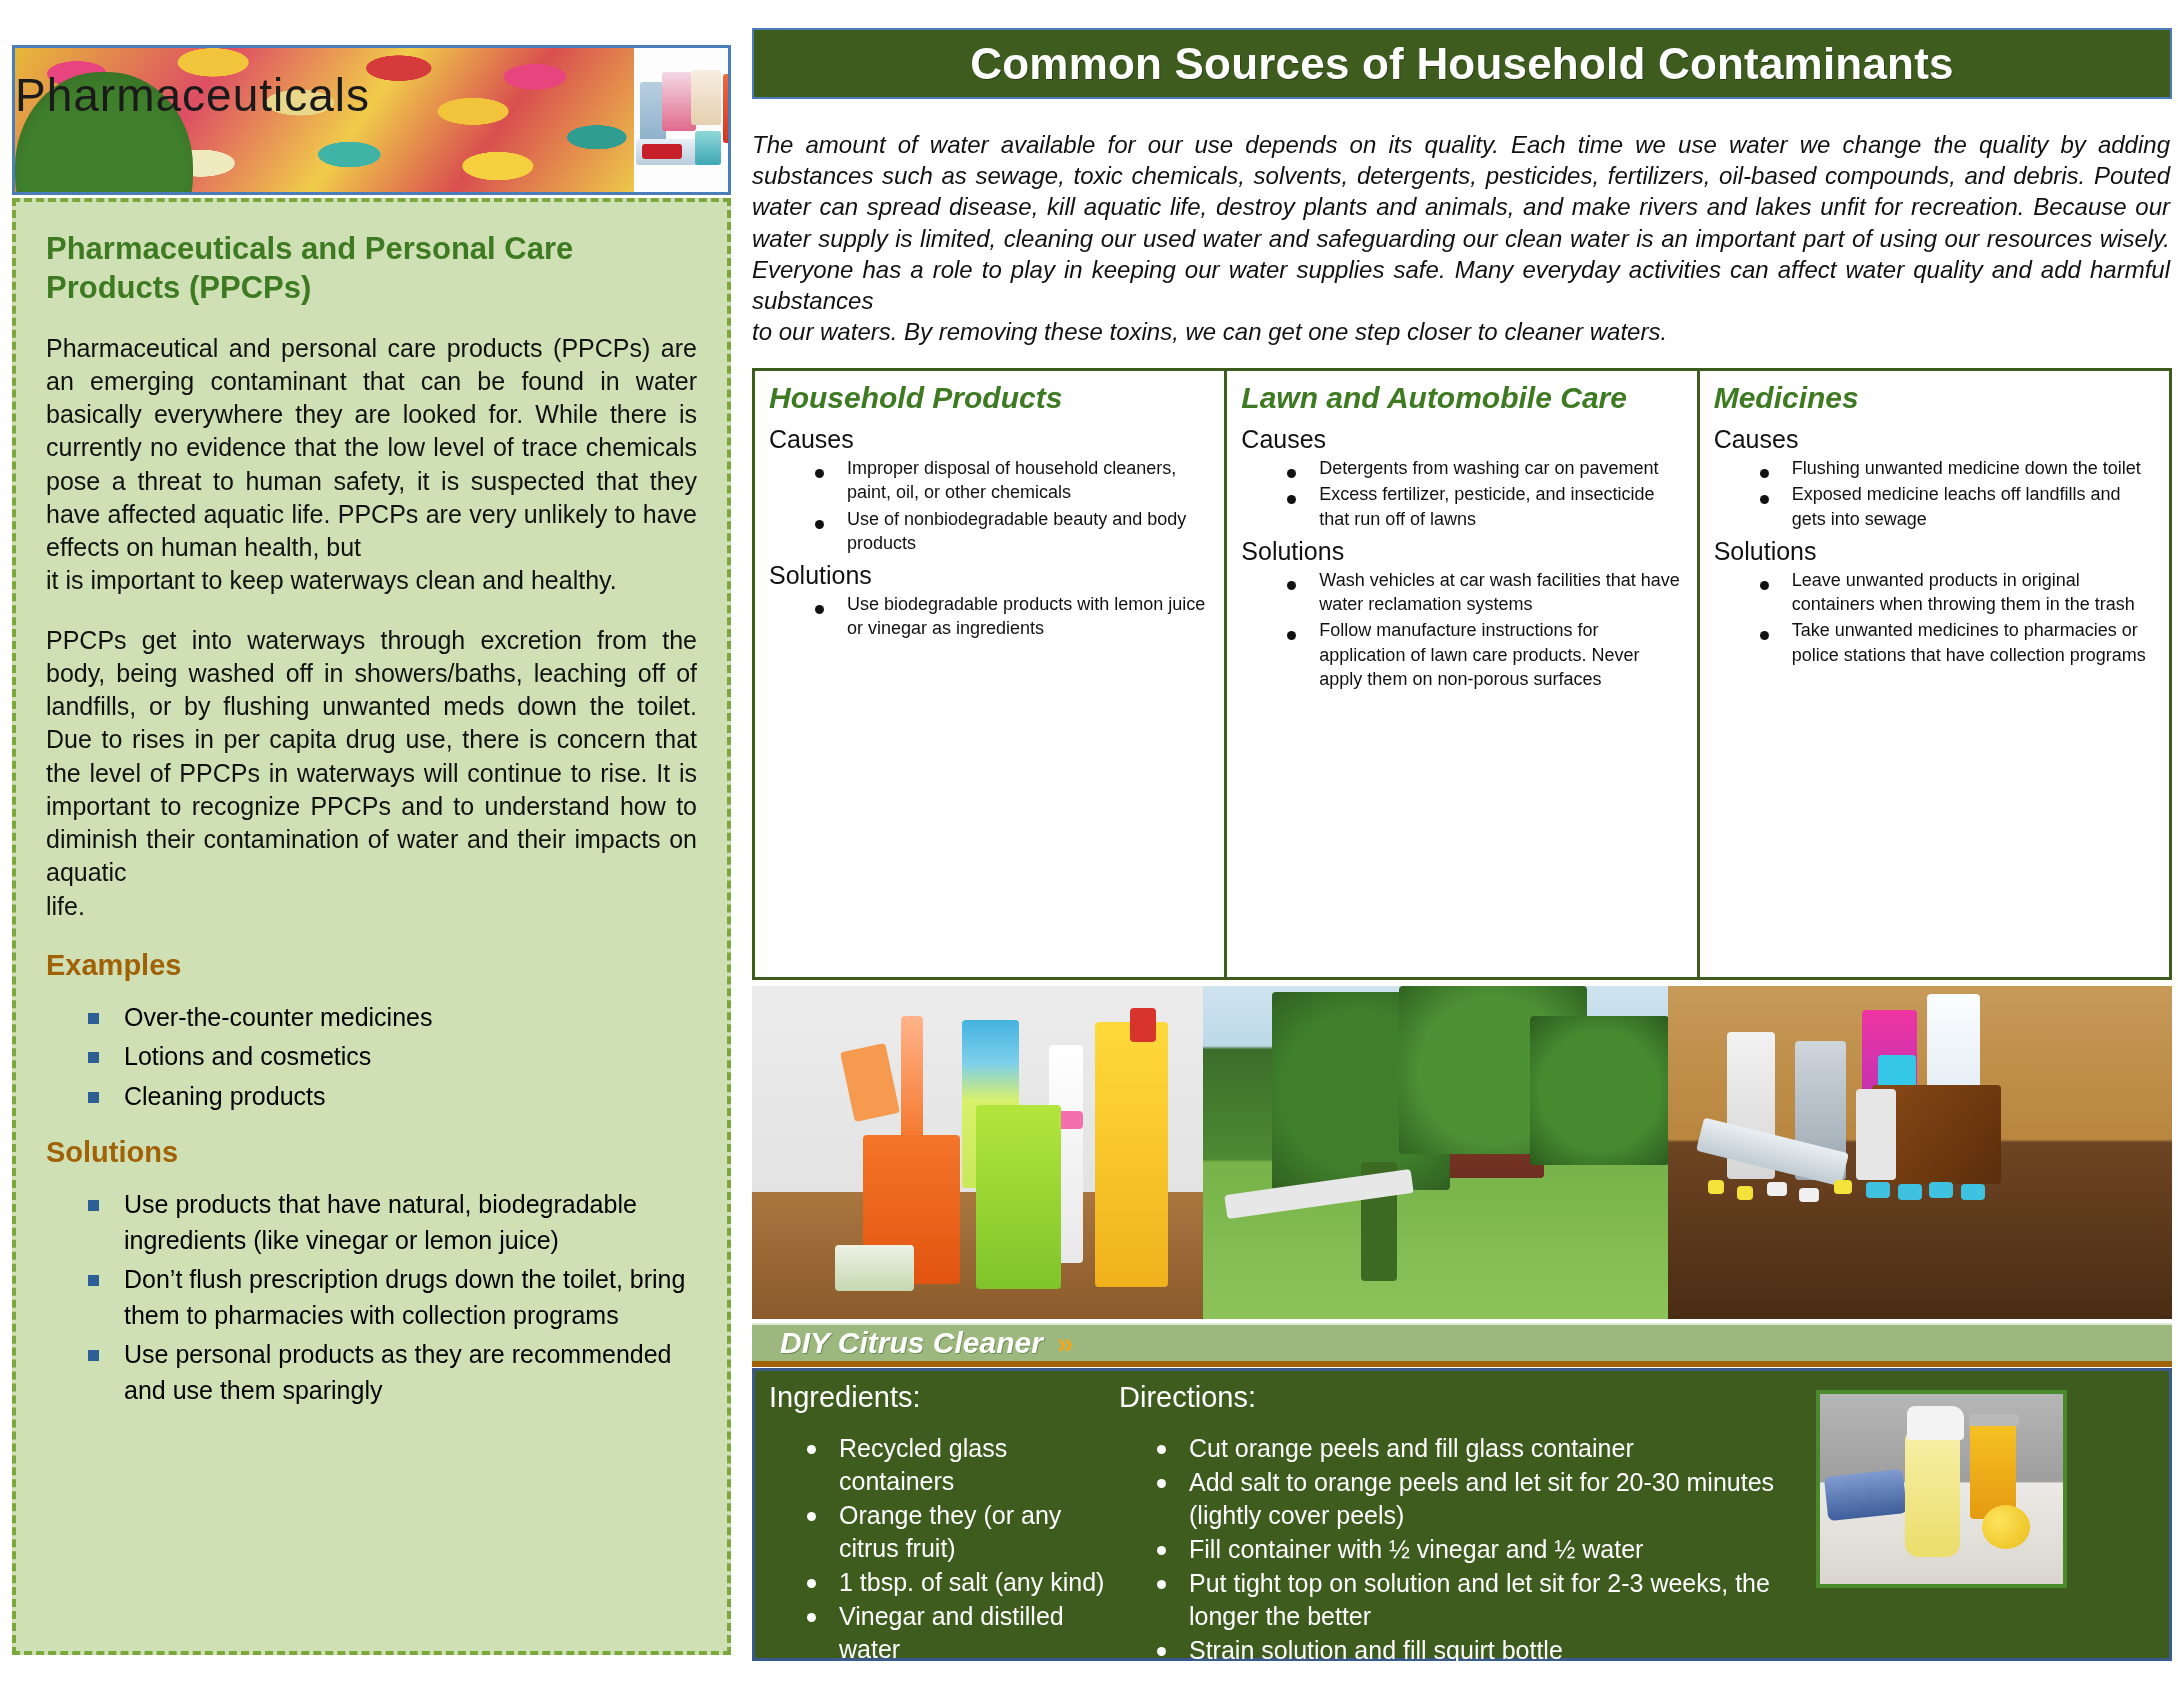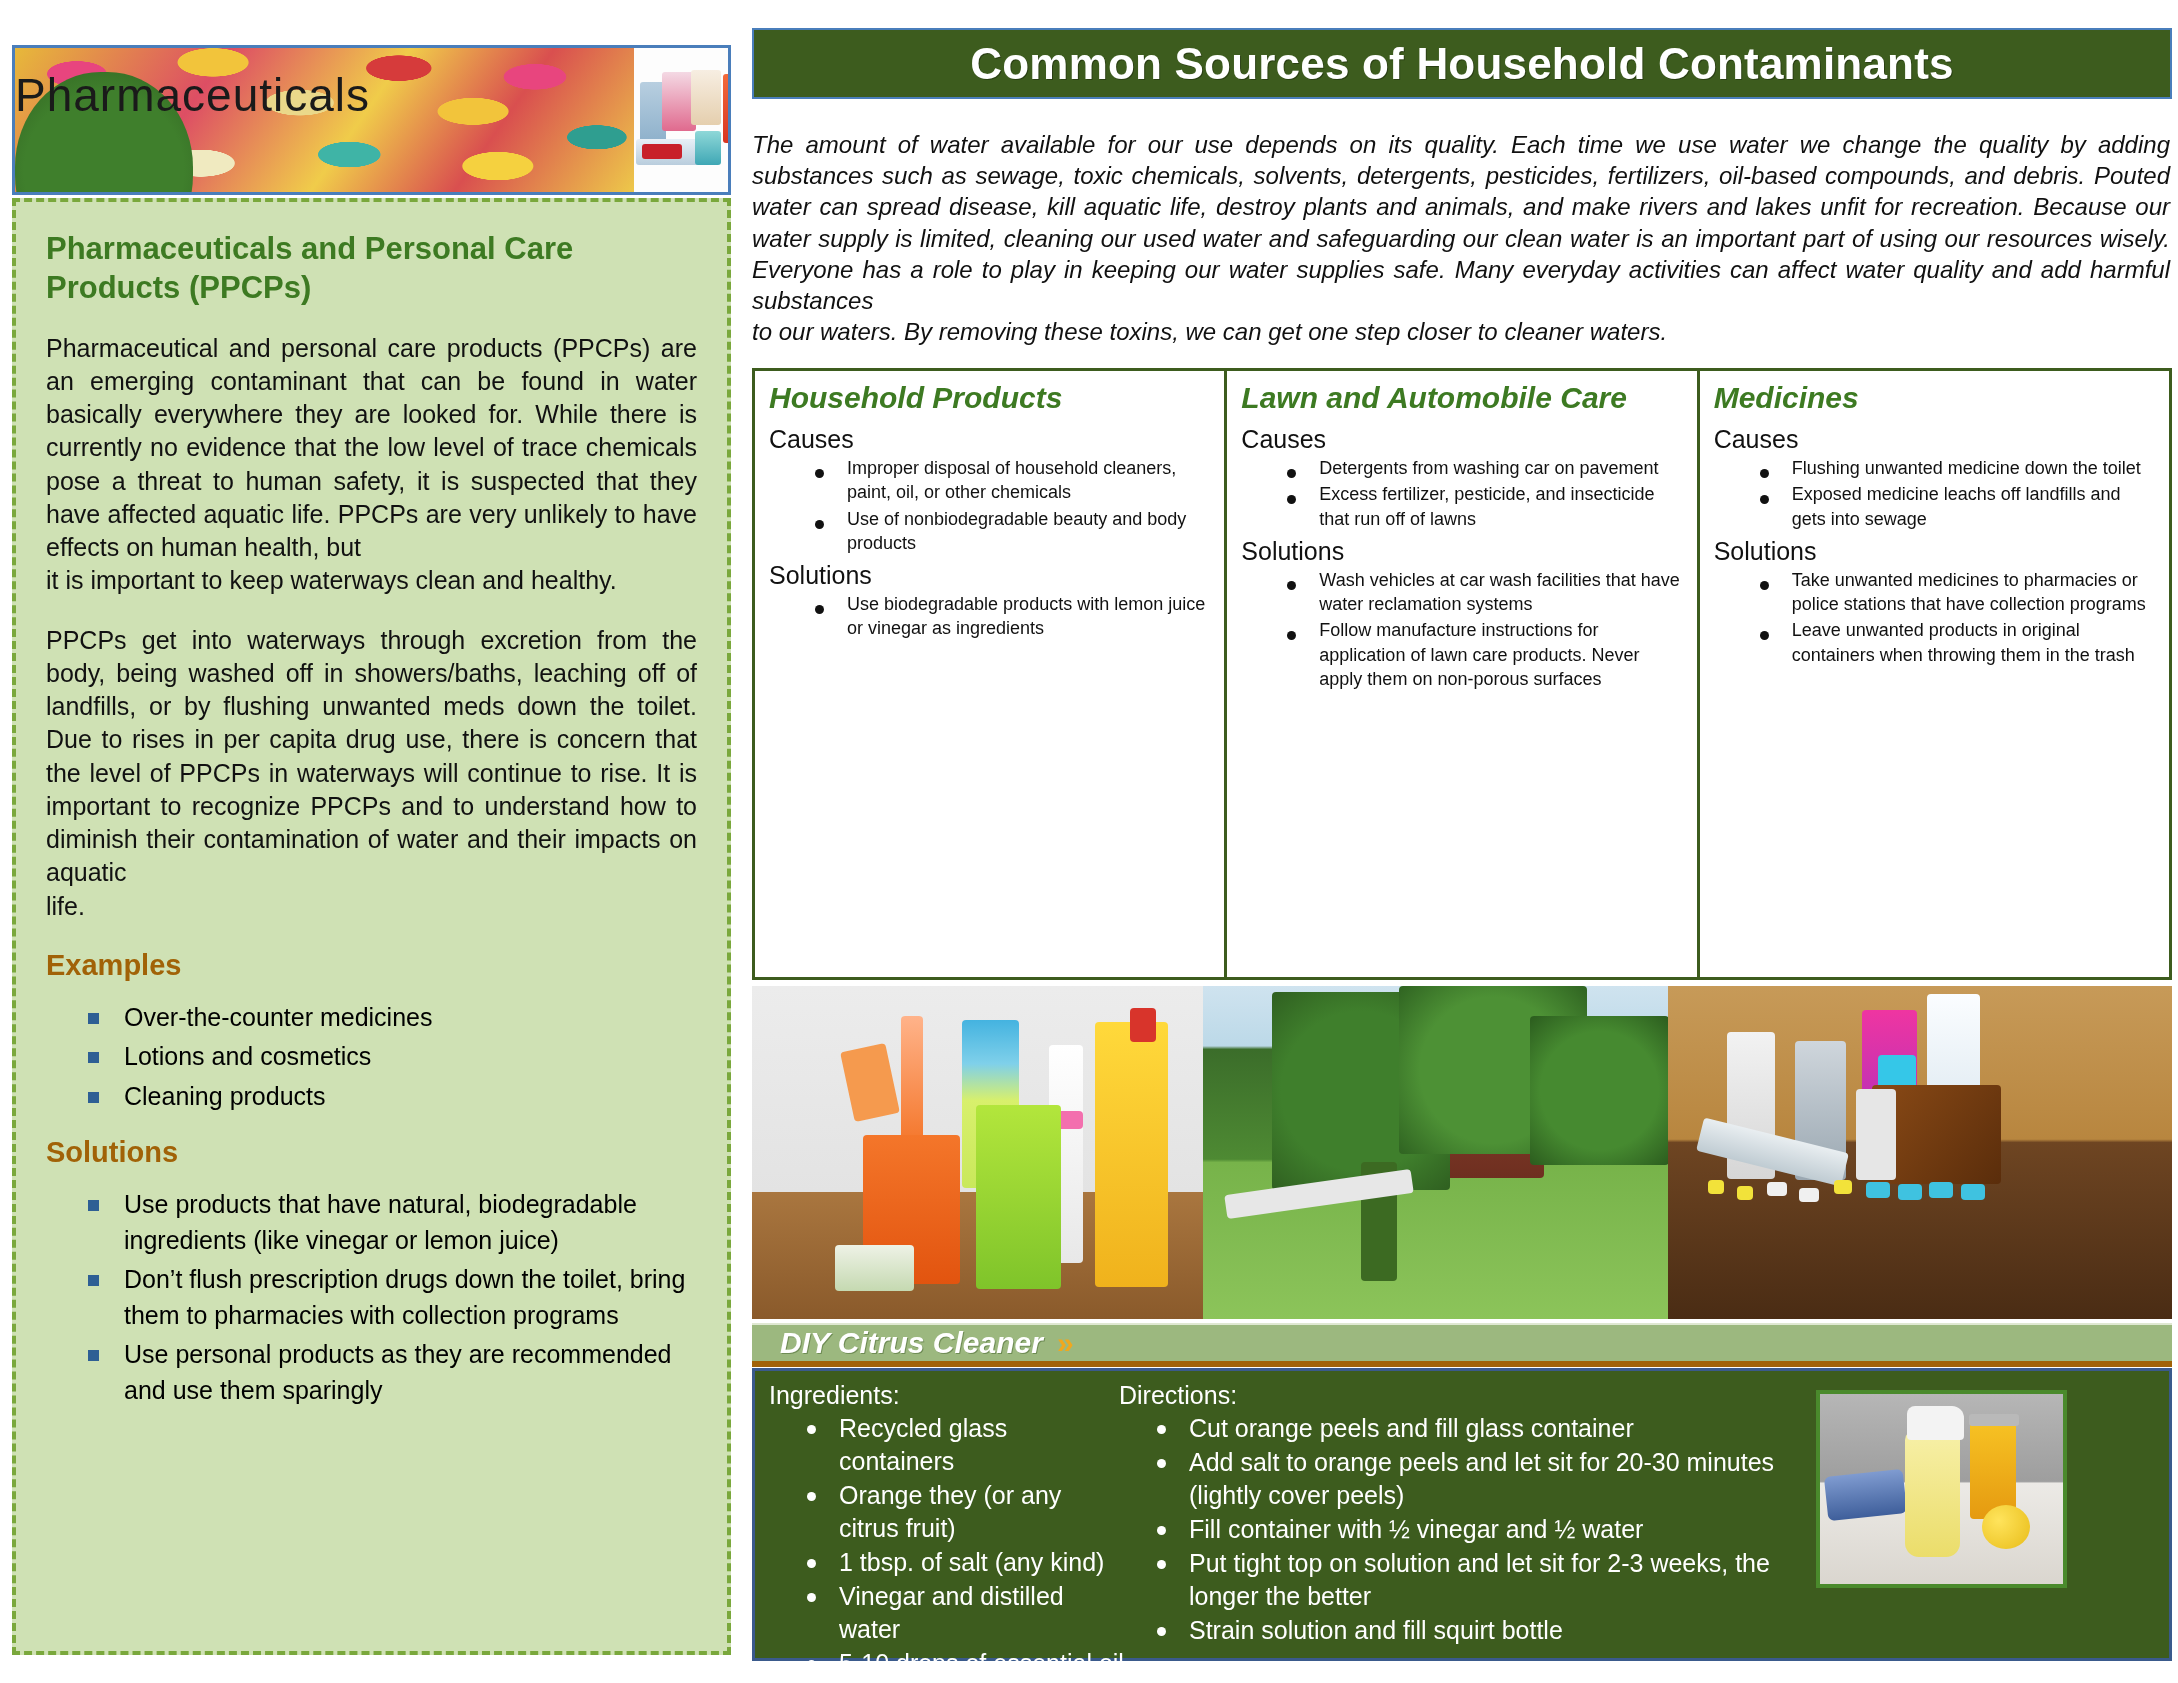--- a/index.html
+++ b/index.html
@@ -192,21 +192,21 @@
     color:#f0a81e;font-size:30px;font-weight:bold;margin-left:14px;letter-spacing:-2px;
   }
   #diy-body{
     position:absolute;left:0;top:1368px;width:1420px;height:293px;
     background:#3d5c1e;border:3px solid #3a5a8c;box-sizing:border-box;
     color:#ffffff;
   }
   .diy-col{position:absolute;top:10px;}
   .diy-ing{left:14px;width:356px;}
   .diy-dir{left:364px;width:693px;}
-  .diy-col .lbl{font-size:25px;margin-bottom:2px;}
+  .diy-col .lbl{font-size:29px;margin-bottom:18px;}
   .diy-list{list-style:none;margin:0;padding:0 0 0 22px;}
   .diy-list li{
     position:relative;padding-left:48px;font-size:25px;line-height:1.32;
     margin-bottom:1px;
   }
   .diy-list li::before{
     content:"";position:absolute;left:16px;top:13px;width:9px;height:9px;
     border-radius:50%;background:#ffffff;
   }
   #diy-photo{
@@ -320,22 +320,22 @@
 
     <div class="cat-col">
       <h4>Medicines</h4>
       <div class="cat-sub">Causes</div>
       <ul class="dot-list">
         <li>Flushing unwanted medicine down the toilet</li>
         <li>Exposed medicine leachs off landfills and gets into sewage</li>
       </ul>
       <div class="cat-sub">Solutions</div>
       <ul class="dot-list">
+        <li>Leave unwanted products in original containers when throwing them in the trash</li>
         <li>Take unwanted medicines to pharmacies or police stations that have collection programs</li>
-        <li>Leave unwanted products in original containers when throwing them in the trash</li>
       </ul>
     </div>
   </div>
 
   <div id="photo-strip">
     <div class="photo ph-clean">
       <span class="o c3"></span>
       <span class="o c2"></span>
       <span class="o c4"></span>
       <span class="o c8"></span>

